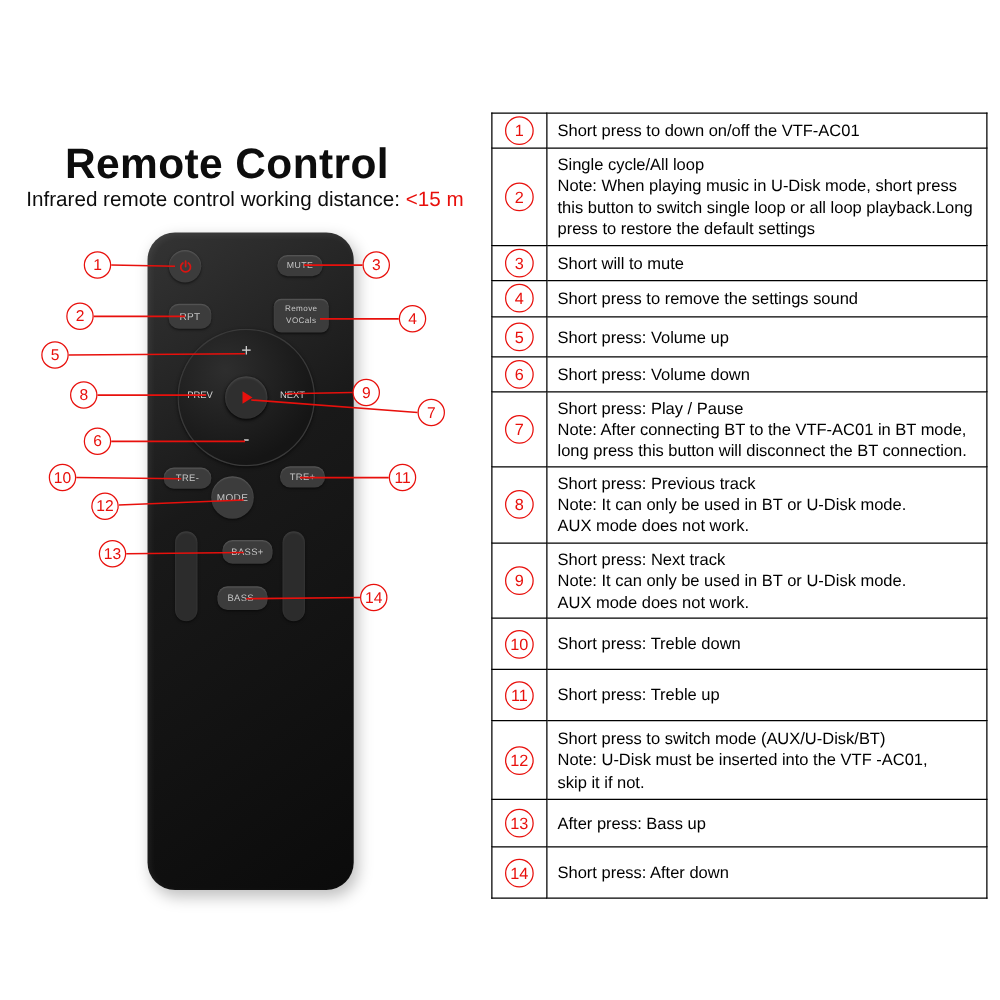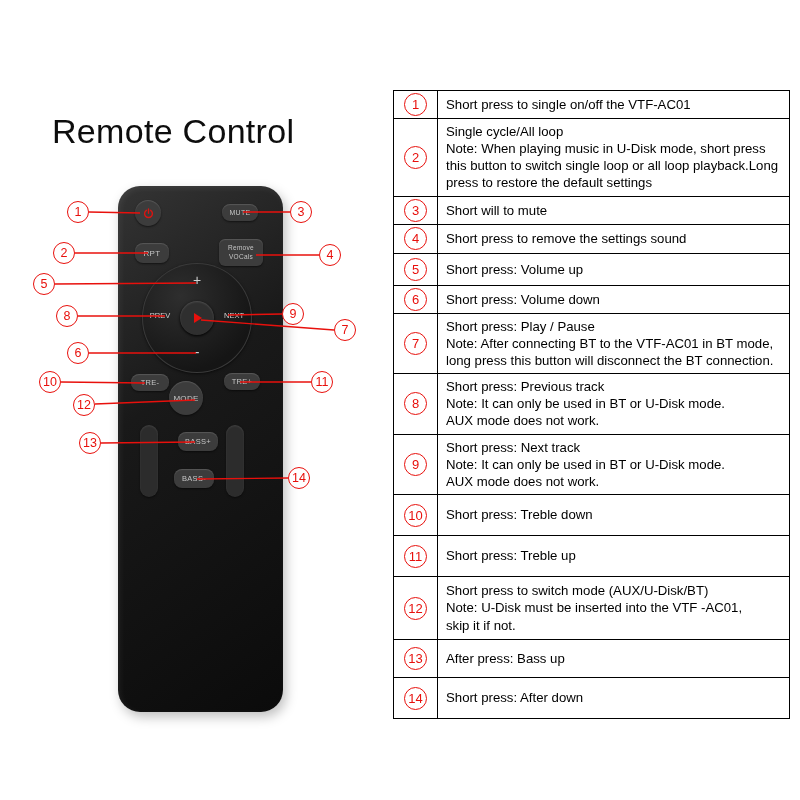--- a/index.html
+++ b/index.html
@@ -2,21 +2,21 @@
 <html><head>
 <meta charset="utf-8">
 <style>
   * { margin:0; padding:0; box-sizing:border-box; }
   html,body { width:800px; height:800px; }
   body { background:#ffffff; font-family:"Liberation Sans", sans-serif; color:#111; }
   .page { position:relative; width:800px; height:800px; background:#fff; overflow:hidden; }
 
   
   .left { position:absolute; left:0; top:0; width:392px; height:800px; }
-  .title { position:absolute; left:52px; top:112px; font-size:34px; font-weight:normal; color:#0d0d0d; letter-spacing:0.3px; }
+  .title { position:absolute; left:52px; top:112px; font-size:34px; font-weight:bold; color:#0d0d0d; letter-spacing:0.3px; }
   .subtitle { position:absolute; left:0; top:151px; width:392px; text-align:center; font-size:16.5px; color:#0d0d0d; }
   .subtitle .red { color:#e8100c; }
 
   .remote { position:absolute; left:118px; top:186px; width:165px; height:526px; border-radius:22px;
             background:linear-gradient(145deg,#343434 0%,#191919 38%,#0b0b0b 100%);
             box-shadow: inset 2px 2px 6px rgba(255,255,255,0.07), 3px 5px 12px rgba(0,0,0,0.25); }
 
   .rbtn { position:absolute; background:#3c3c3c; color:#c6c6c6; display:flex; align-items:center; justify-content:center;
           font-size:7.5px; letter-spacing:0.3px; border-radius:8px;
           box-shadow: inset 0 1px 1px rgba(255,255,255,0.14), 0 1px 2px rgba(0,0,0,0.55); }
@@ -62,20 +62,21 @@
                color:#e8100c; font-size:13px; display:flex; align-items:center; justify-content:center; background:#fff; }
   .desc-cell { padding:4px 8px; font-size:13.2px; line-height:1.3; color:#000; white-space:pre-line; }
 </style>
 </head>
 <body>
 
 <div class="page">
 
   <div class="left">
     <div class="title">Remote Control</div>
+    <div class="subtitle"><span>Infrared remote control working distance: </span><span class="red">&lt;15 m</span></div>
 
     <div class="remote">
       <div class="rbtn power">
         <svg width="13" height="13" viewBox="0 0 24 24" fill="none">
           <path d="M12 3.5 L12 11.5" stroke="#d81512" stroke-width="2.6" stroke-linecap="round"></path>
           <path d="M8 6.2 A7.2 7.2 0 1 0 16 6.2" stroke="#d81512" stroke-width="2.6" stroke-linecap="round" fill="none"></path>
         </svg>
       </div>
       <div class="rbtn mute">MUTE</div>
       <div class="rbtn rpt">RPT</div>
@@ -135,21 +136,21 @@
     <div class="callout" style="left:79px;  top:432px;">13</div>
     <div class="callout" style="left:288px; top:467px;">14</div>
   </div>
 
   <table class="desc-table">
     <tbody>
       <tr style="height:28px;">
         <td class="num-cell">
             <div class="num-badge">1</div>
           </td>
-        <td class="desc-cell">Short press to single on/off the VTF-AC01</td>
+        <td class="desc-cell">Short press to down on/off the VTF-AC01</td>
       </tr>
       <tr style="height:74px;">
         <td class="num-cell">
             <div class="num-badge">2</div>
           </td>
         <td class="desc-cell">Single cycle/All loop
 Note: When playing music in U-Disk mode, short press this button to switch single loop or all loop playback.Long press to restore the default settings</td>
       </tr>
       <tr style="height:28px;">
         <td class="num-cell">

